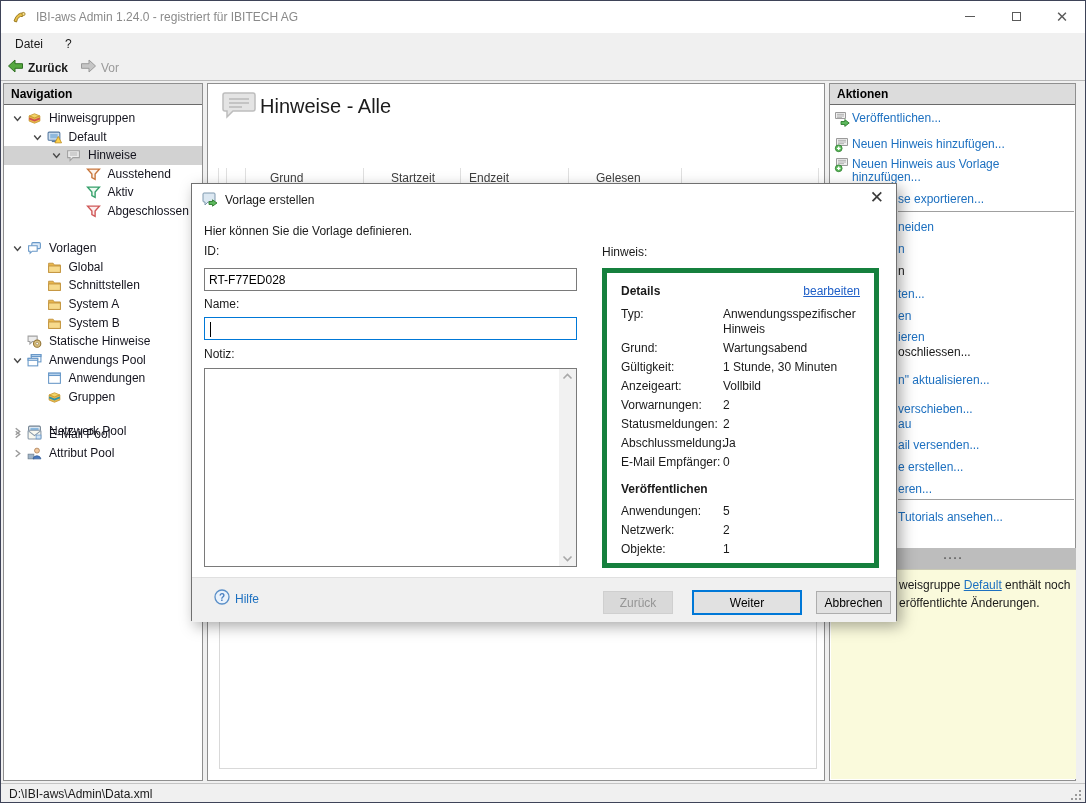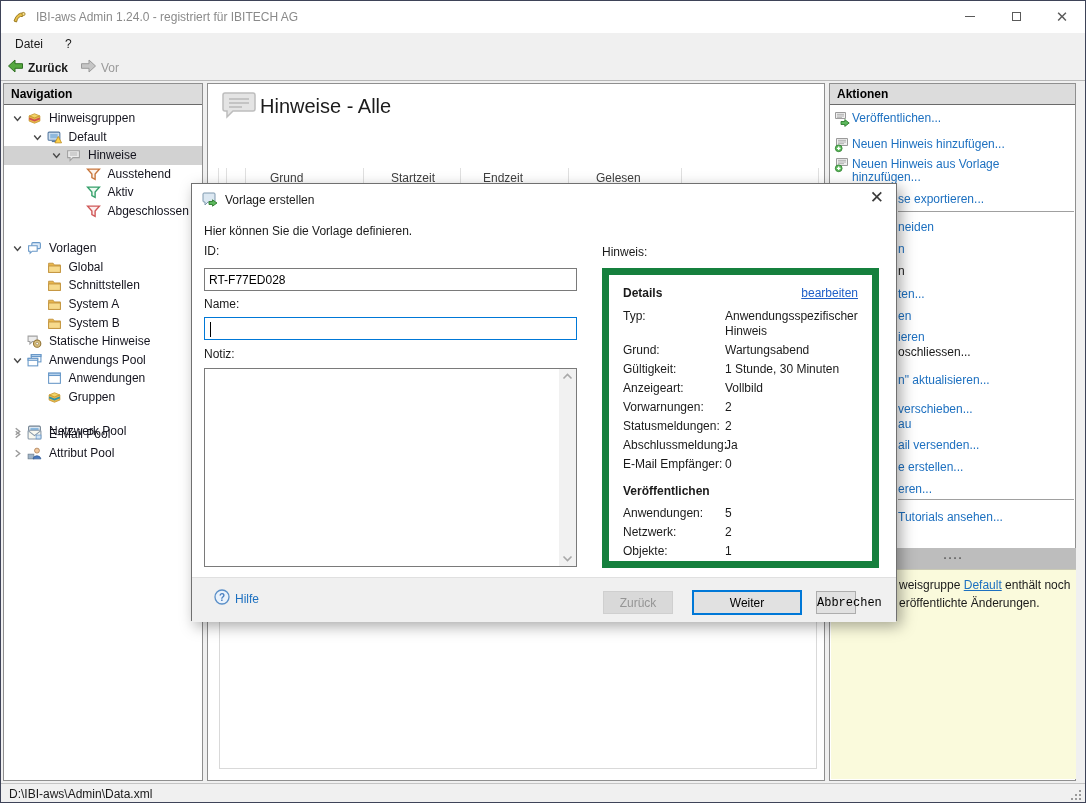--- a/index.html
+++ b/index.html
@@ -77,21 +77,21 @@
   .dlg-desc{position:absolute;left:12px;top:40px;}
   .lbl{position:absolute;left:12px;}
   .txt{position:absolute;left:12px;width:373px;height:23px;border:1px solid #7a7a7a;background:#fff;font-size:12px;padding:0 4px;}
   .name-wrap{position:absolute;left:12px;top:133px;width:373px;height:23px;border:1px solid #0078d7;background:#fff;}
   .name-wrap input{position:absolute;left:4px;top:2px;width:350px;height:17px;border:none;outline:none;font-size:12px;}
   .caret{position:absolute;left:5px;top:4px;width:1px;height:15px;background:#000;}
   .notiz{position:absolute;left:12px;top:184px;width:373px;height:199px;border:1px solid #7a7a7a;background:#fff;}
   .vscroll{position:absolute;right:0;top:0;width:17px;height:100%;background:#f1f1f1;}
   .vscroll svg{position:absolute;left:3px;}
   .hinweis-label{position:absolute;left:410px;top:61px;}
-  .details-box{position:absolute;left:410px;top:84px;width:277px;height:300px;border:7px solid #15803d;background:#fff;padding:11px 14px;overflow:hidden;}
+  .details-box{position:absolute;left:410px;top:84px;width:277px;height:300px;border:5px solid #15803d;background:#fff;padding:11px 14px;overflow:hidden;}
   .d-head{display:flex;justify-content:space-between;margin-bottom:9px;}
   .d-head b{font-size:12px;}
   .d-head a{color:#2060c8;text-decoration:underline;}
   .d-row{display:flex;margin-bottom:4.5px;line-height:14.5px;}
   .d-row .dl{width:102px;flex:none;}
   .d-row .dv{flex:1;}
   .d-sub{font-weight:bold;margin:13px 0 8px 0;}
   .dlg-footer{position:absolute;left:0;top:393px;width:100%;height:45px;background:#f0f0f0;border-top:1px solid #e0e0e0;}
   .help{position:absolute;left:22px;top:11px;display:flex;align-items:center;gap:5px;color:#1d70c0;}
   .btn{position:absolute;height:23px;font-size:12px;background:#e1e1e1;border:1px solid #adadad;padding:0;}
@@ -310,21 +310,21 @@
     <div class="content-title-row">
       <span class="big-bubble"><svg width="36" height="32" viewBox="0 0 36 32">
             <path d="M4 3 h28 a2 2 0 0 1 2 2 v14 a2 2 0 0 1 -2 2 h-20 l-6 6 v-6 h-2 a2 2 0 0 1 -2 -2 v-14 a2 2 0 0 1 2 -2 z" fill="#e4e4e4" stroke="#bdbdbd" stroke-width="1.5"></path>
             <path d="M8 9 h20 M8 13 h20 M8 17 h13" stroke="#c4c4c4" stroke-width="2" fill="none"></path>
           </svg></span>
       <span class="page-title">Hinweise - Alle</span>
     </div>
     <div class="table-header" id="table-header">
         <span class="th-label" style="left: 61px;">Grund</span>
         <span class="th-label" style="left: 182px;">Startzeit</span>
-        <span class="th-label" style="left: 274px;">Endzeit</span>
+        <span class="th-label" style="left: 260px;">Endzeit</span>
         <span class="th-label" style="left: 387px;">Gelesen</span>
         <div class="th-sep" style="left: 9px;"></div>
         <div class="th-sep" style="left: 17px;"></div>
         <div class="th-sep" style="left: 36px;"></div>
         <div class="th-sep" style="left: 154px;"></div>
         <div class="th-sep" style="left: 251px;"></div>
         <div class="th-sep" style="left: 359px;"></div>
         <div class="th-sep" style="left: 472px;"></div>
         <div class="th-sep" style="left: 609px;"></div>
       </div>
@@ -488,17 +488,17 @@
     <div class="dlg-footer">
       <span class="help">
         <span><svg width="16" height="16" viewBox="0 0 16 16">
               <circle cx="8" cy="8" r="7" fill="#eaf2fb" stroke="#5a8fc8" stroke-width="1.3"></circle>
               <text x="8" y="11.5" text-anchor="middle" font-size="10" font-weight="bold" fill="#4a7fc0">?</text>
             </svg></span>
         <span>Hilfe</span>
       </span>
       <button class="btn disabled" style="left:411px;top:13px;width:70px;">Zurück</button>
       <button class="btn primary" style="left:500px;top:12px;width:110px;height:25px;">Weiter</button>
-      <button class="btn" style="left:624px;top:13px;width:40px;font-family:Liberation Mono, monospace;">Abbrechen</button>
+      <button class="btn" style="left:624px;top:13px;width:75px;">Abbrechen</button>
     </div>
   </div>
 
 </div>
 
 </body></html>

